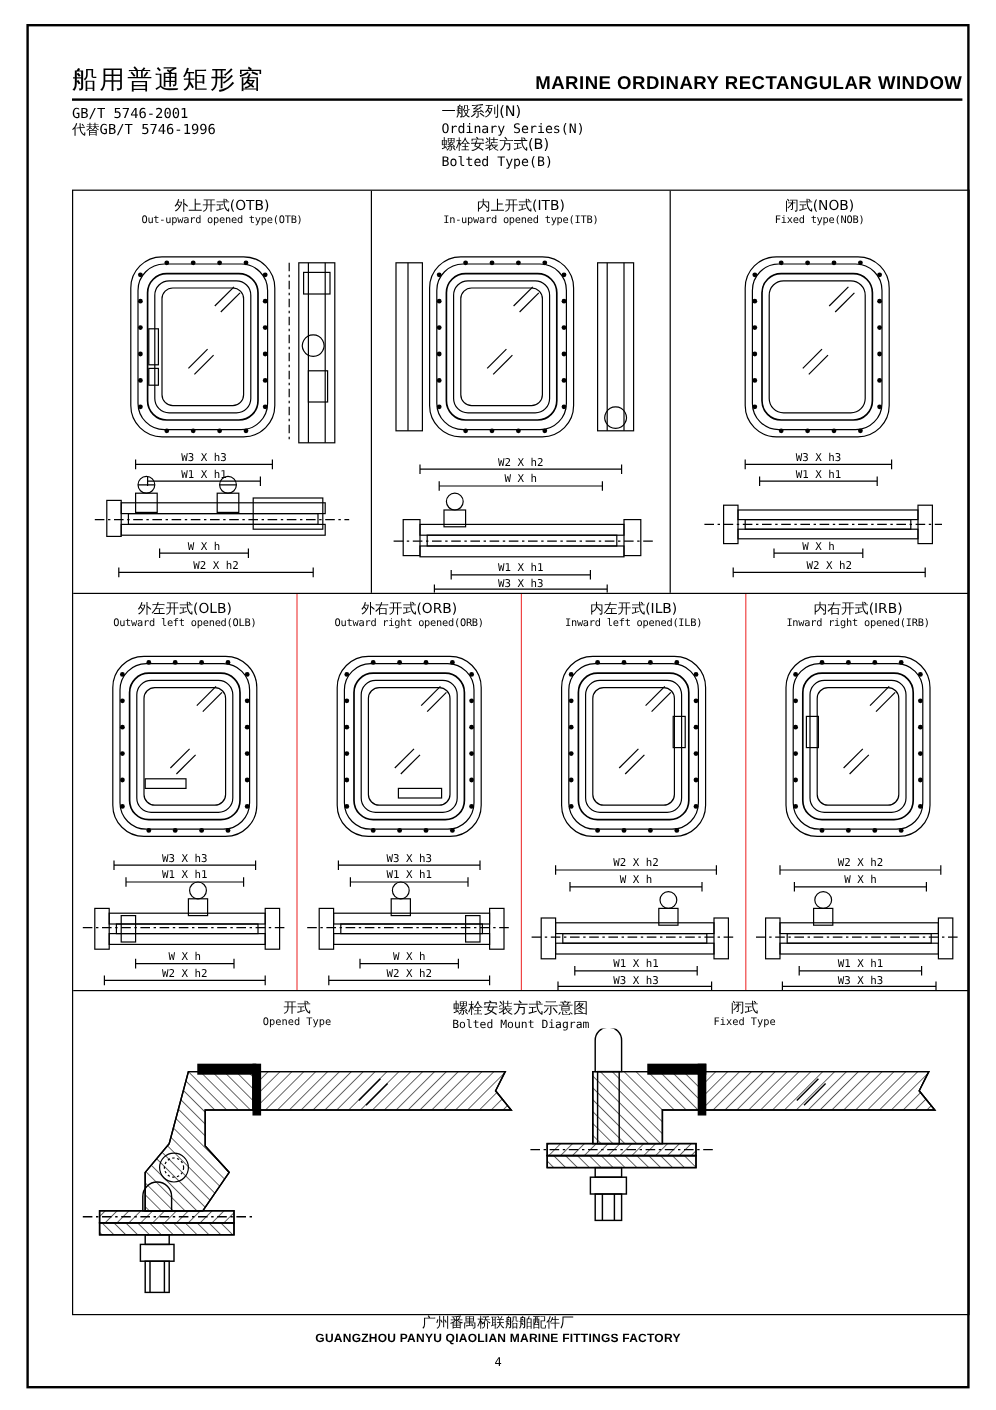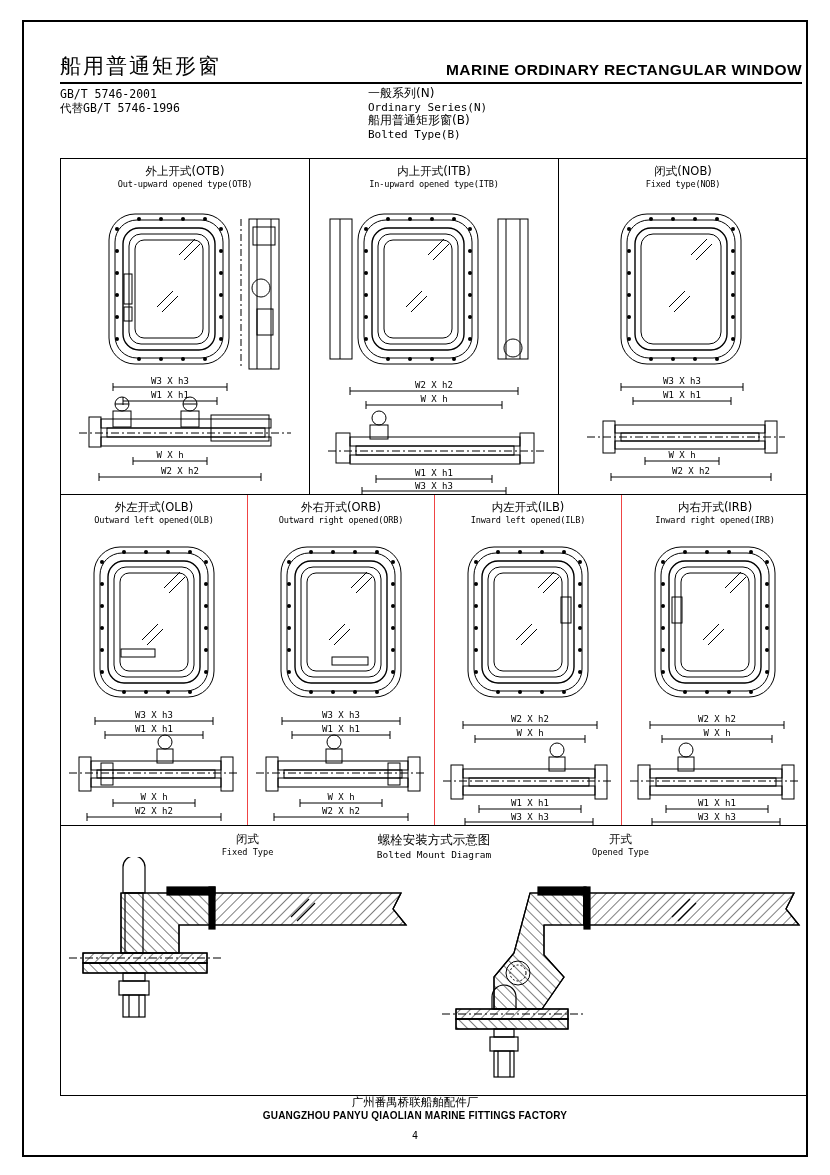--- a/index.html
+++ b/index.html
@@ -97,21 +97,21 @@
        <div class="title-en">MARINE ORDINARY RECTANGULAR WINDOW</div>
      </div>
      <div class="hdr-mid">
        <div class="std-block">
          <div>GB/T  5746-2001</div>
          <div>代替GB/T  5746-1996</div>
        </div>
        <div class="series-block">
          <div class="cn">一般系列(N)</div>
          <div>Ordinary Series(N)</div>
-         <div class="cn">船用普通矩形窗(B)</div>
+         <div class="cn">螺栓安装方式(B)</div>
          <div>Bolted Type(B)</div>
        </div>
      </div>
    </div>
 
    <div class="grid">
 
     <div class="row">
 
       <div class="cellA">
@@ -672,56 +672,20 @@
 
     <div class="row">
       <div style="width:746px;position:relative;">
         <div class="botcap">
           <div class="cn">螺栓安装方式示意图</div>
           <div class="en">Bolted Mount Diagram</div>
         </div>
         <div style="display:flex;margin-top:-28px;">
           <div style="width:373px;">
             <div class="subcap">
-              <div class="cn">闭式</div>
-              <div class="en">Fixed Type</div>
-            </div>
-            <svg width="373" height="238" viewBox="0 0 373 238">
-              <g stroke="#000" stroke-width="1.2" fill="none">
-                <path d="M150,36 L340,36 L332,52 L345,68 L150,68 Z" fill="url(#hatchA)"></path>
-                <path d="M150,36 L340,36 L332,52 L345,68 L150,68 Z"></path>
-                <line x1="230" y1="60" x2="248" y2="42"></line>
-                <line x1="236" y1="64" x2="254" y2="46"></line>
-              </g>
-              <g stroke="#000" stroke-width="1.2" fill="none">
-                <rect x="106" y="30" width="48" height="8" fill="#000"></rect>
-                <rect x="148" y="30" width="6" height="42" fill="#000"></rect>
-                <path d="M100,36 L150,36 L150,68 L118,68 L118,96 L60,96 L60,36 Z" fill="url(#hatchB)"></path>
-                <path d="M100,36 L150,36 L150,68 L118,68 L118,96 L60,96 L60,36 Z"></path>
-              </g>
-              <g stroke="#000" stroke-width="1.2" fill="none">
-                <rect x="22" y="96" width="124" height="10" fill="url(#hatchA)"></rect>
-                <rect x="22" y="96" width="124" height="10"></rect>
-                <rect x="22" y="106" width="124" height="10" fill="url(#hatchB)"></rect>
-                <rect x="22" y="106" width="124" height="10"></rect>
-                <line x1="8" y1="101" x2="160" y2="101" stroke-dasharray="8,3,2,3"></line>
-              </g>
-              <g stroke="#000" stroke-width="1.2" fill="none">
-                <path d="M62,10 a11,11 0 0,1 22,0 L84,36 L62,36 Z"></path>
-                <rect x="64" y="36" width="18" height="60"></rect>
-                <rect x="62" y="116" width="22" height="8"></rect>
-                <rect x="58" y="124" width="30" height="14"></rect>
-                <rect x="62" y="138" width="22" height="22"></rect>
-                <line x1="68" y1="138" x2="68" y2="160"></line>
-                <line x1="78" y1="138" x2="78" y2="160"></line>
-              </g>
-            </svg>
-          </div>
-          <div style="width:373px;">
-            <div class="subcap">
               <div class="cn">开式</div>
               <div class="en">Opened Type</div>
             </div>
             <svg width="373" height="238" viewBox="0 0 373 238">
               <defs>
                 <pattern id="hatchA" width="7" height="7" patternTransform="rotate(45)" patternUnits="userSpaceOnUse">
                   <line x1="0" y1="0" x2="0" y2="7" stroke="#000" stroke-width="1"></line>
                 </pattern>
                 <pattern id="hatchB" width="7" height="7" patternTransform="rotate(-45)" patternUnits="userSpaceOnUse">
                   <line x1="0" y1="0" x2="0" y2="7" stroke="#000" stroke-width="1"></line>
@@ -758,20 +722,56 @@
               <g stroke="#000" stroke-width="1.2" fill="none">
                 <path d="M58,140 a12,12 0 0,1 24,0 L82,152 L58,152 Z"></path>
                 <rect x="60" y="172" width="20" height="8"></rect>
                 <rect x="56" y="180" width="28" height="14"></rect>
                 <rect x="60" y="194" width="20" height="26"></rect>
                 <line x1="64" y1="194" x2="64" y2="220"></line>
                 <line x1="76" y1="194" x2="76" y2="220"></line>
               </g>
             </svg>
           </div>
+          <div style="width:373px;">
+            <div class="subcap">
+              <div class="cn">闭式</div>
+              <div class="en">Fixed Type</div>
+            </div>
+            <svg width="373" height="238" viewBox="0 0 373 238">
+              <g stroke="#000" stroke-width="1.2" fill="none">
+                <path d="M150,36 L340,36 L332,52 L345,68 L150,68 Z" fill="url(#hatchA)"></path>
+                <path d="M150,36 L340,36 L332,52 L345,68 L150,68 Z"></path>
+                <line x1="230" y1="60" x2="248" y2="42"></line>
+                <line x1="236" y1="64" x2="254" y2="46"></line>
+              </g>
+              <g stroke="#000" stroke-width="1.2" fill="none">
+                <rect x="106" y="30" width="48" height="8" fill="#000"></rect>
+                <rect x="148" y="30" width="6" height="42" fill="#000"></rect>
+                <path d="M100,36 L150,36 L150,68 L118,68 L118,96 L60,96 L60,36 Z" fill="url(#hatchB)"></path>
+                <path d="M100,36 L150,36 L150,68 L118,68 L118,96 L60,96 L60,36 Z"></path>
+              </g>
+              <g stroke="#000" stroke-width="1.2" fill="none">
+                <rect x="22" y="96" width="124" height="10" fill="url(#hatchA)"></rect>
+                <rect x="22" y="96" width="124" height="10"></rect>
+                <rect x="22" y="106" width="124" height="10" fill="url(#hatchB)"></rect>
+                <rect x="22" y="106" width="124" height="10"></rect>
+                <line x1="8" y1="101" x2="160" y2="101" stroke-dasharray="8,3,2,3"></line>
+              </g>
+              <g stroke="#000" stroke-width="1.2" fill="none">
+                <path d="M62,10 a11,11 0 0,1 22,0 L84,36 L62,36 Z"></path>
+                <rect x="64" y="36" width="18" height="60"></rect>
+                <rect x="62" y="116" width="22" height="8"></rect>
+                <rect x="58" y="124" width="30" height="14"></rect>
+                <rect x="62" y="138" width="22" height="22"></rect>
+                <line x1="68" y1="138" x2="68" y2="160"></line>
+                <line x1="78" y1="138" x2="78" y2="160"></line>
+              </g>
+            </svg>
+          </div>
         </div>
       </div>
     </div>
 
    </div>
 
    <div class="footer">
      <div class="cn">广州番禺桥联船舶配件厂</div>
      <div class="en">GUANGZHOU PANYU QIAOLIAN MARINE FITTINGS FACTORY</div>
    </div>

